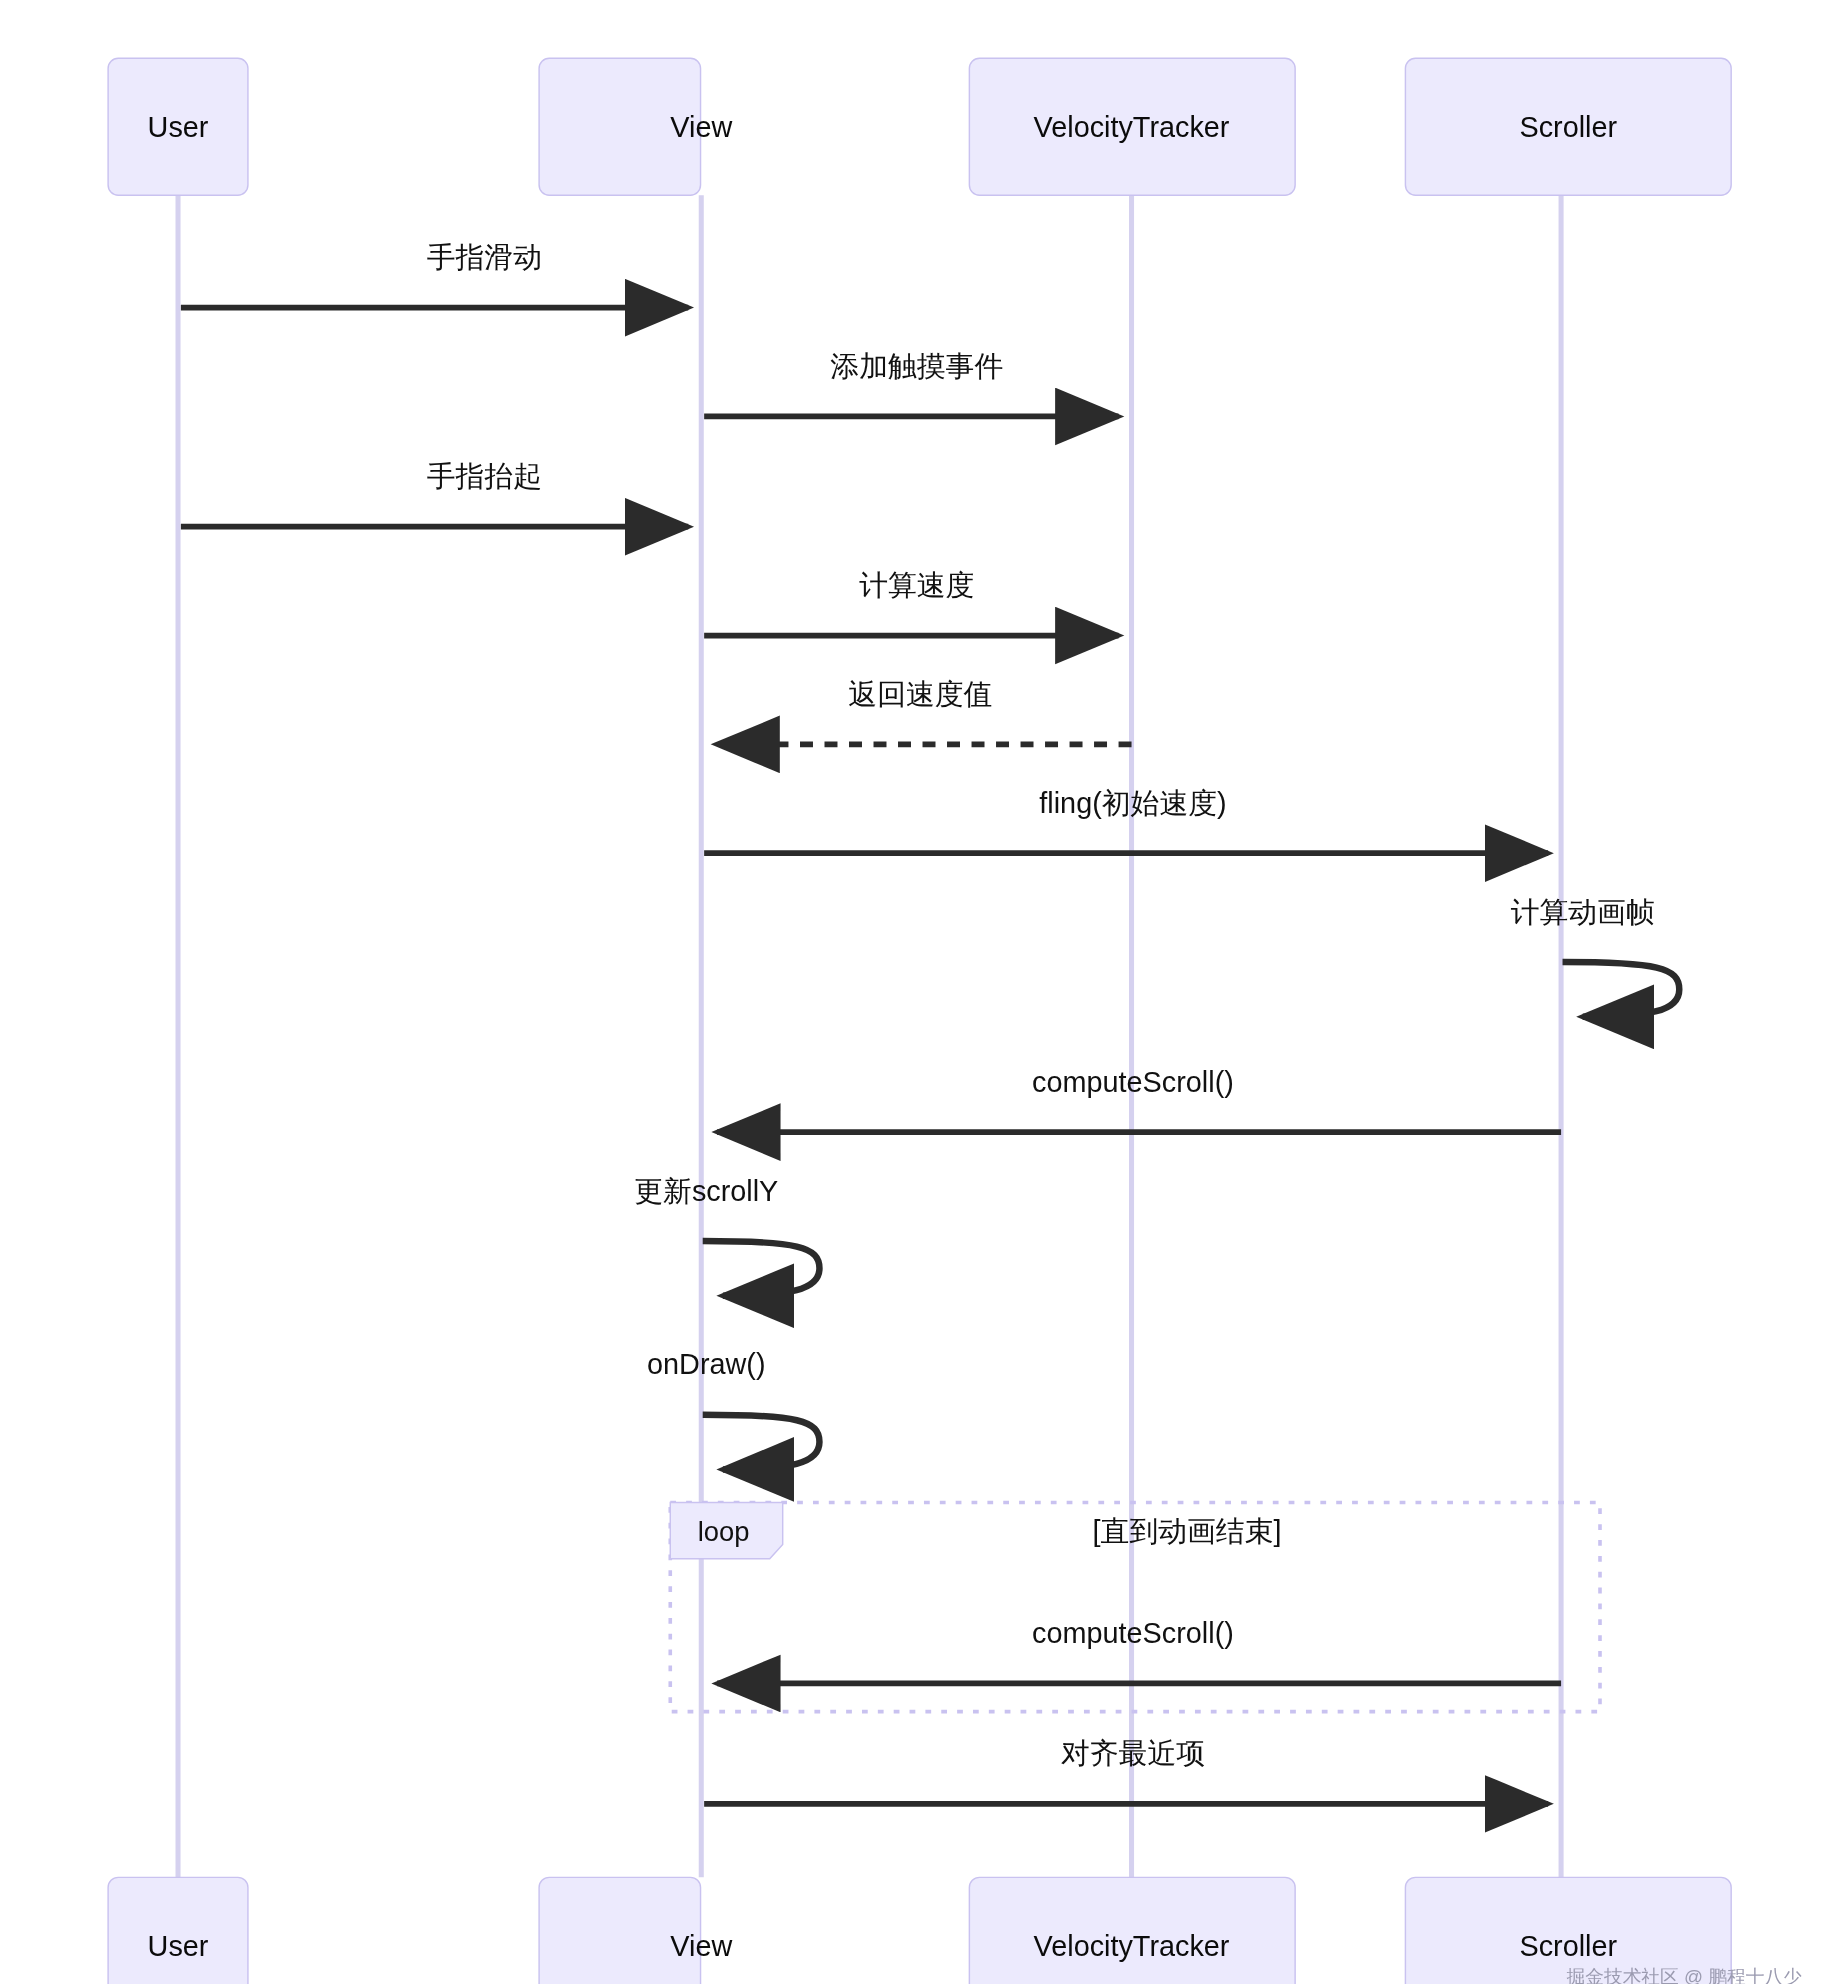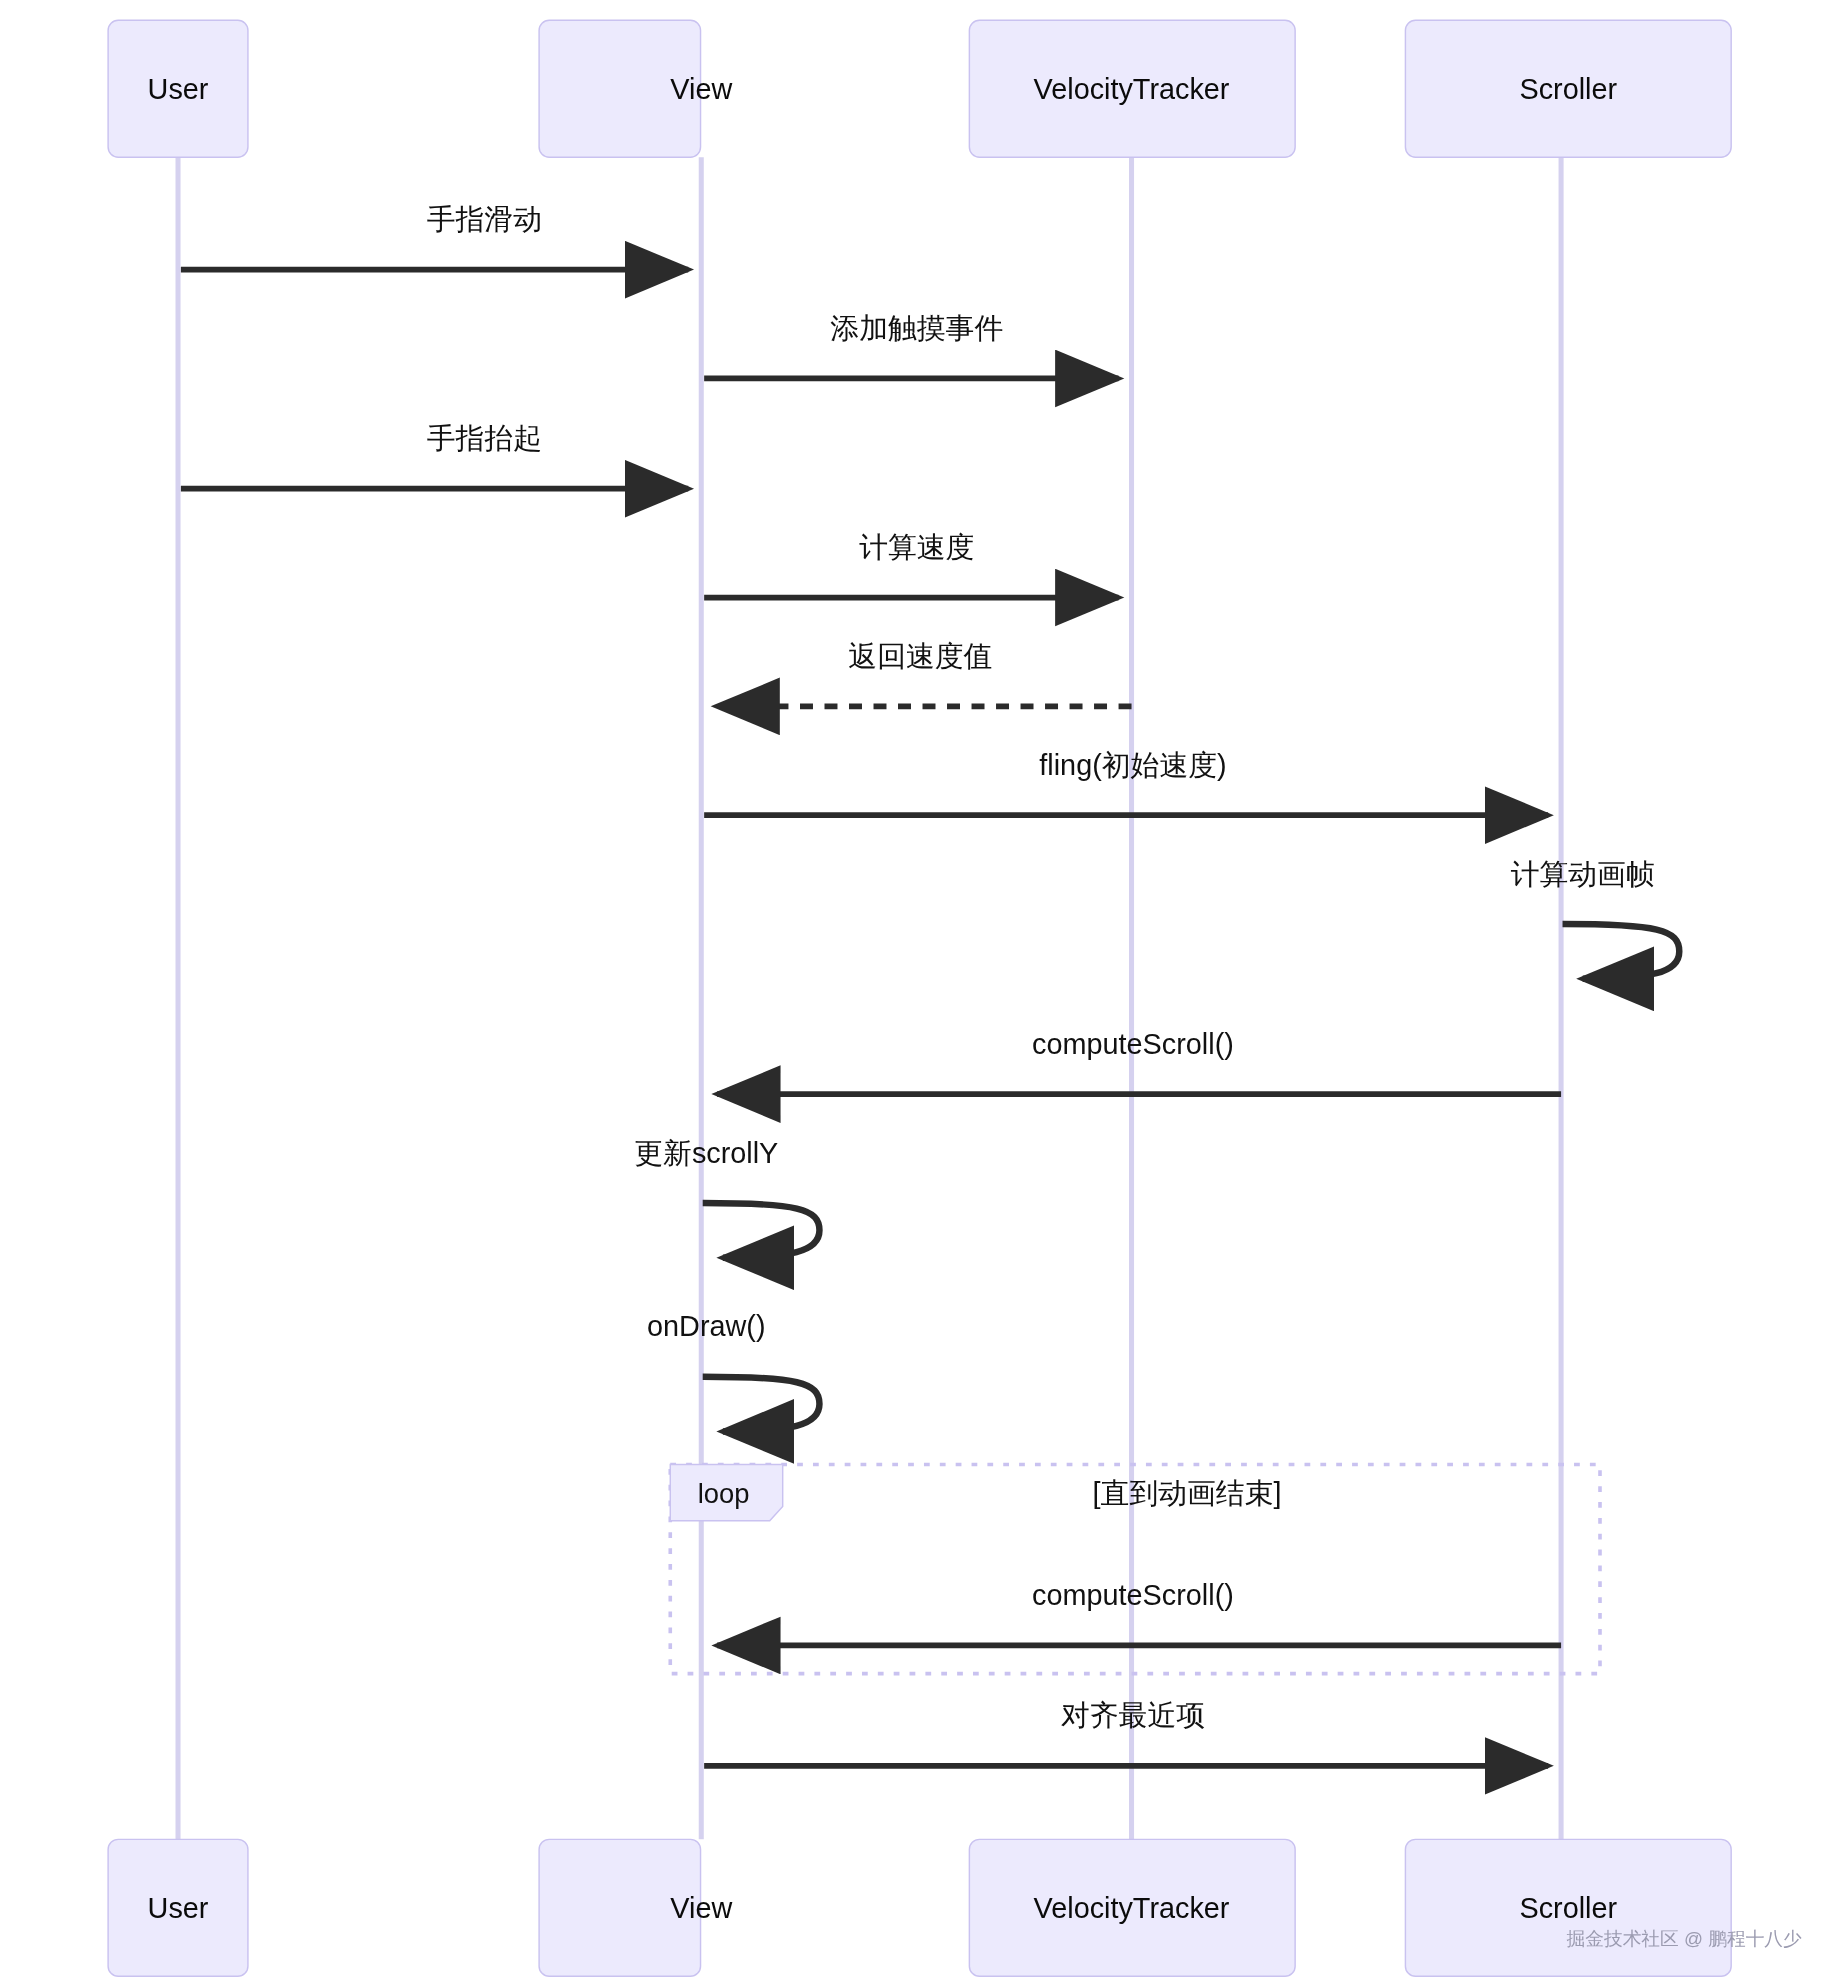--- a/index.html
+++ b/index.html
@@ -1,17 +1,17 @@
 <!DOCTYPE html>
 <html style="font-size:11.5px"><head>
 <meta charset="utf-8">
 <style>
   html,body{margin:0;padding:0;background:#ffffff;}
   body{width:1840px;height:1985px;overflow:hidden;font-family:"Liberation Sans",sans-serif;}
-  #stage{position:relative;width:1840px;height:1558px;background:#fff;}
+  #stage{position:relative;width:1840px;height:1558px;background:#fff;margin-top:38px;}
   svg#diagram{position:absolute;left:0;top:0;width:1840px;height:1985px;}
   .actor-box{fill:#ECEAFD;stroke:#c9c2f0;stroke-width:2;}
   .actor-label{font-family:"Liberation Sans",sans-serif;font-size:40px;fill:#0b0b0b;text-anchor:middle;dominant-baseline:middle;}
   .lifeline{stroke:#d5d1ef;stroke-width:7;}
   .msg-line{stroke:#2b2b2b;stroke-width:8;fill:none;}
   .msg-line-dashed{stroke:#2b2b2b;stroke-width:8;fill:none;stroke-dasharray:18 16;}
   .msg-label{font-family:"Liberation Sans",sans-serif;font-size:40px;fill:#111;text-anchor:middle;}
   .selfloop{stroke:#2b2b2b;stroke-width:9;fill:none;}
   .loopbox{fill:none;stroke:#c9c2f0;stroke-width:5;stroke-dasharray:8 14;}
   .looptag{fill:#ECEAFD;stroke:#c9c2f0;stroke-width:2;}

